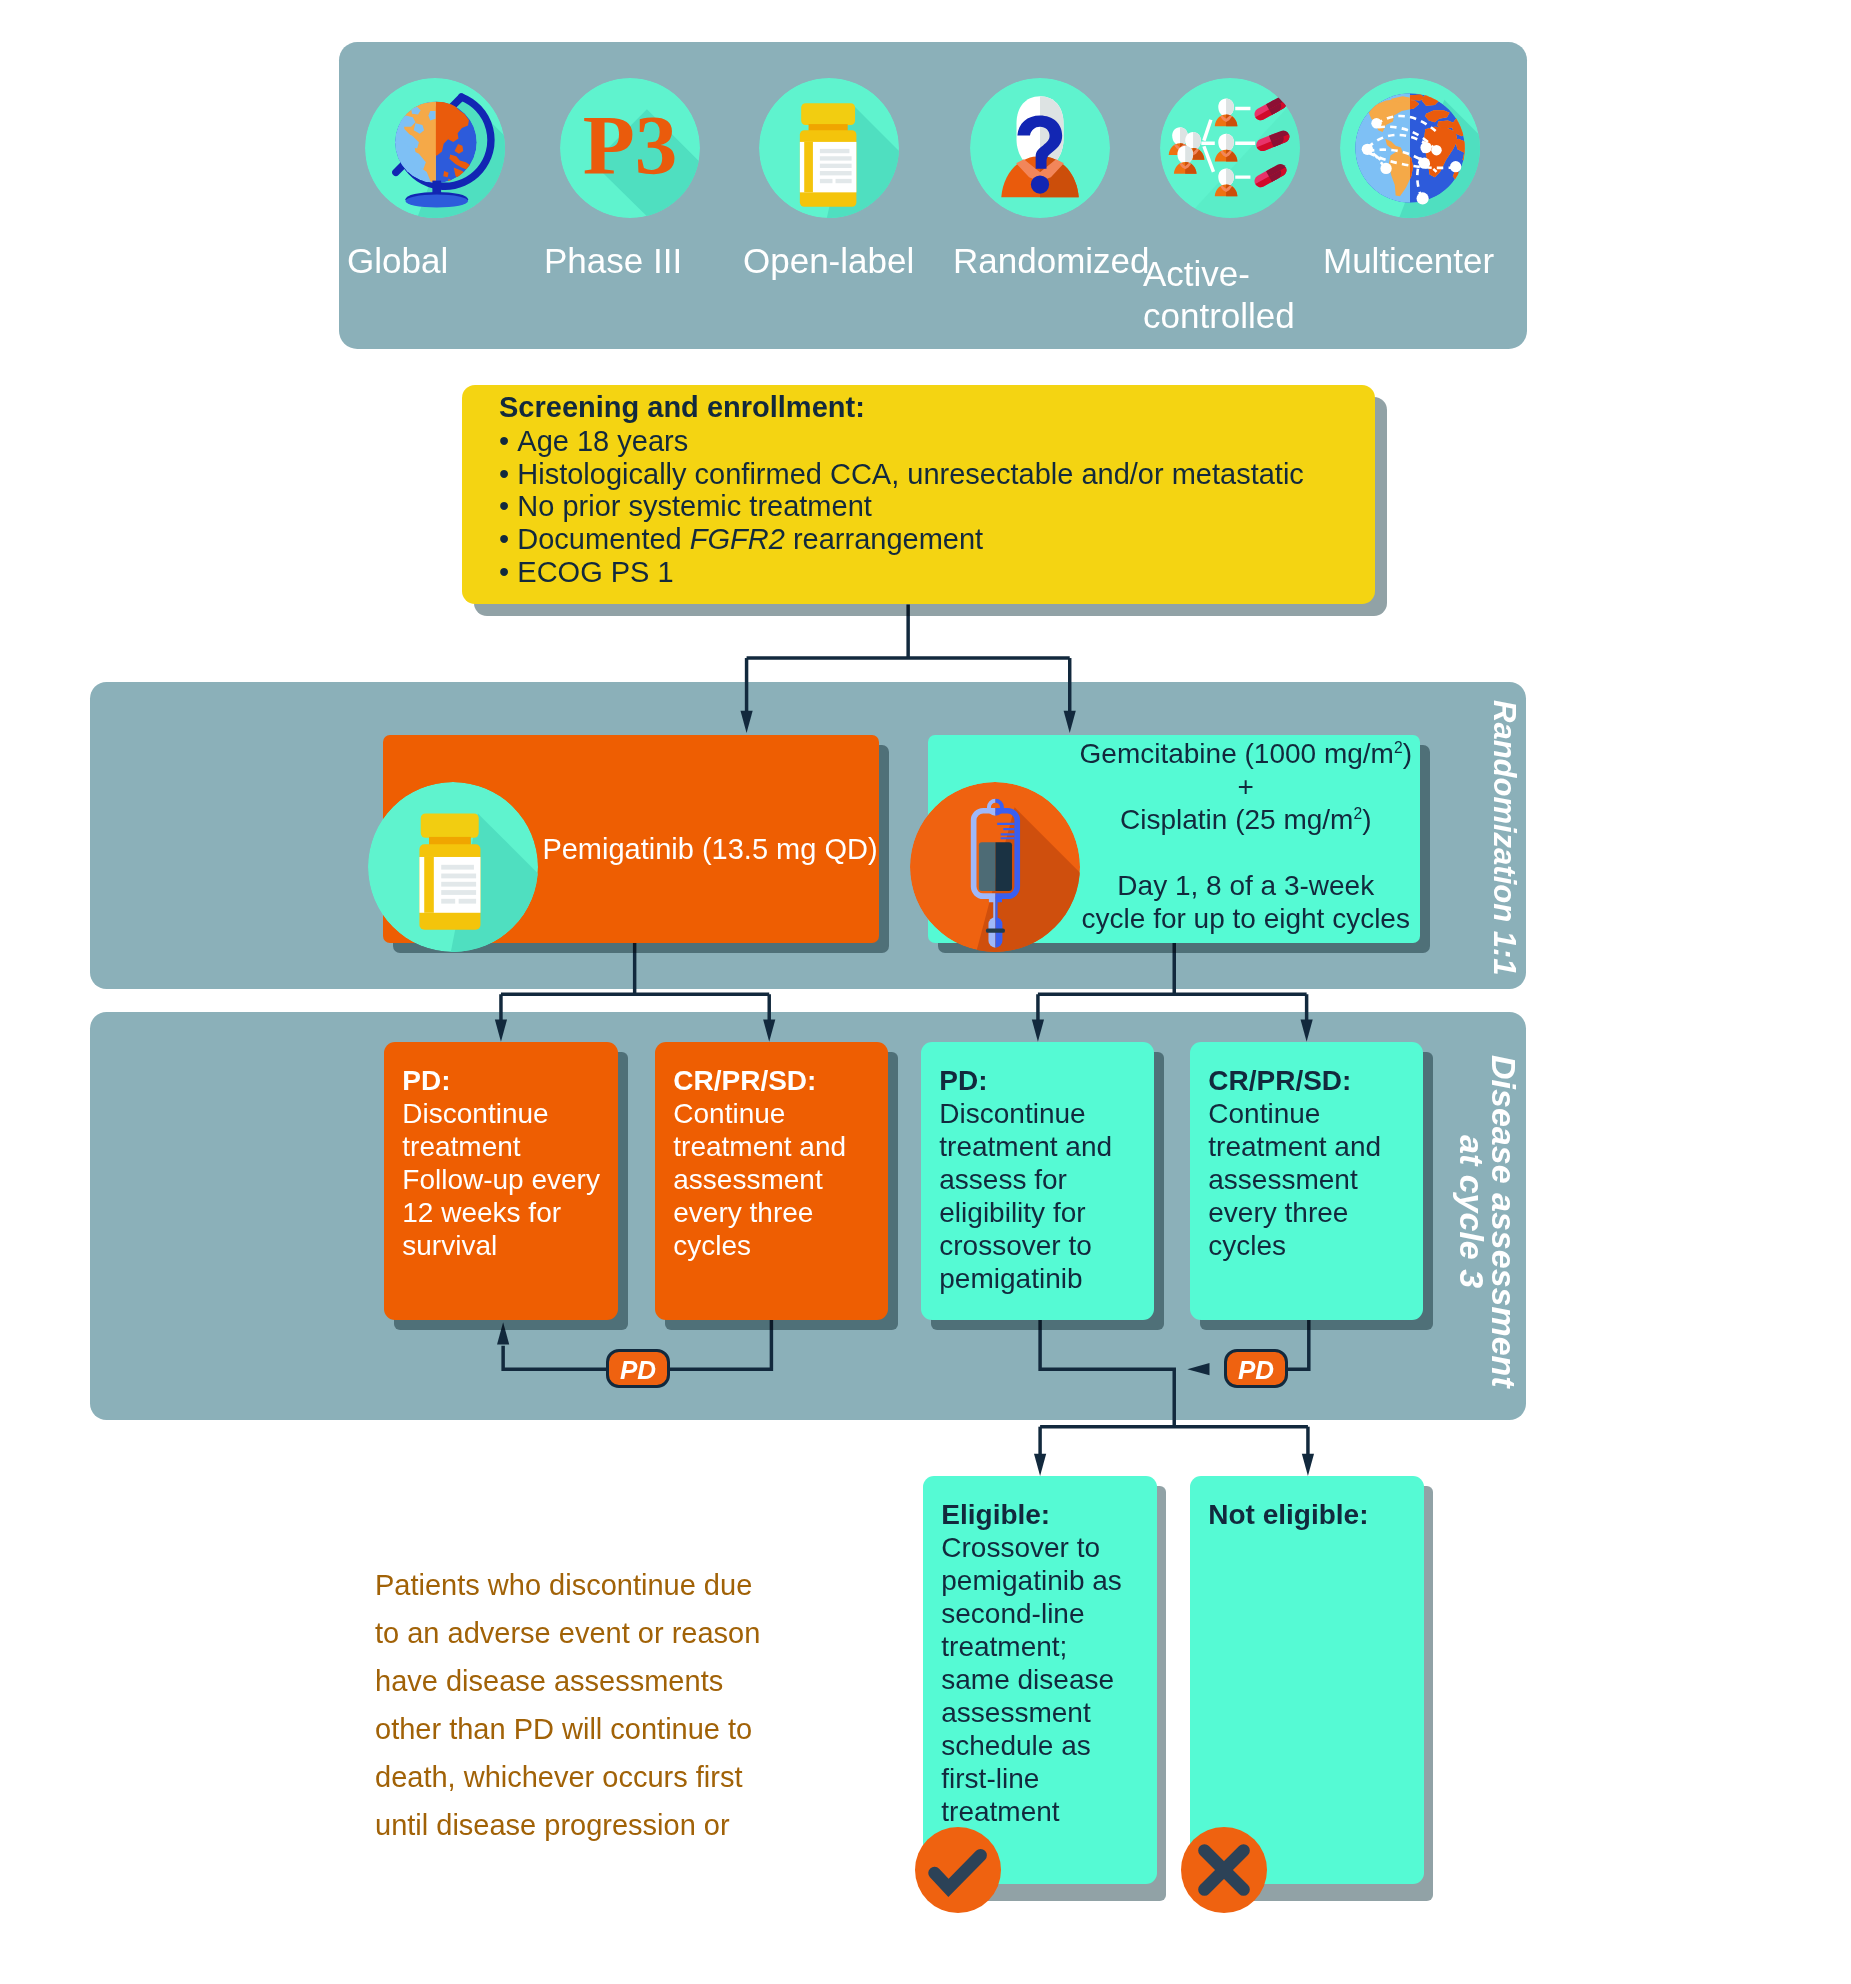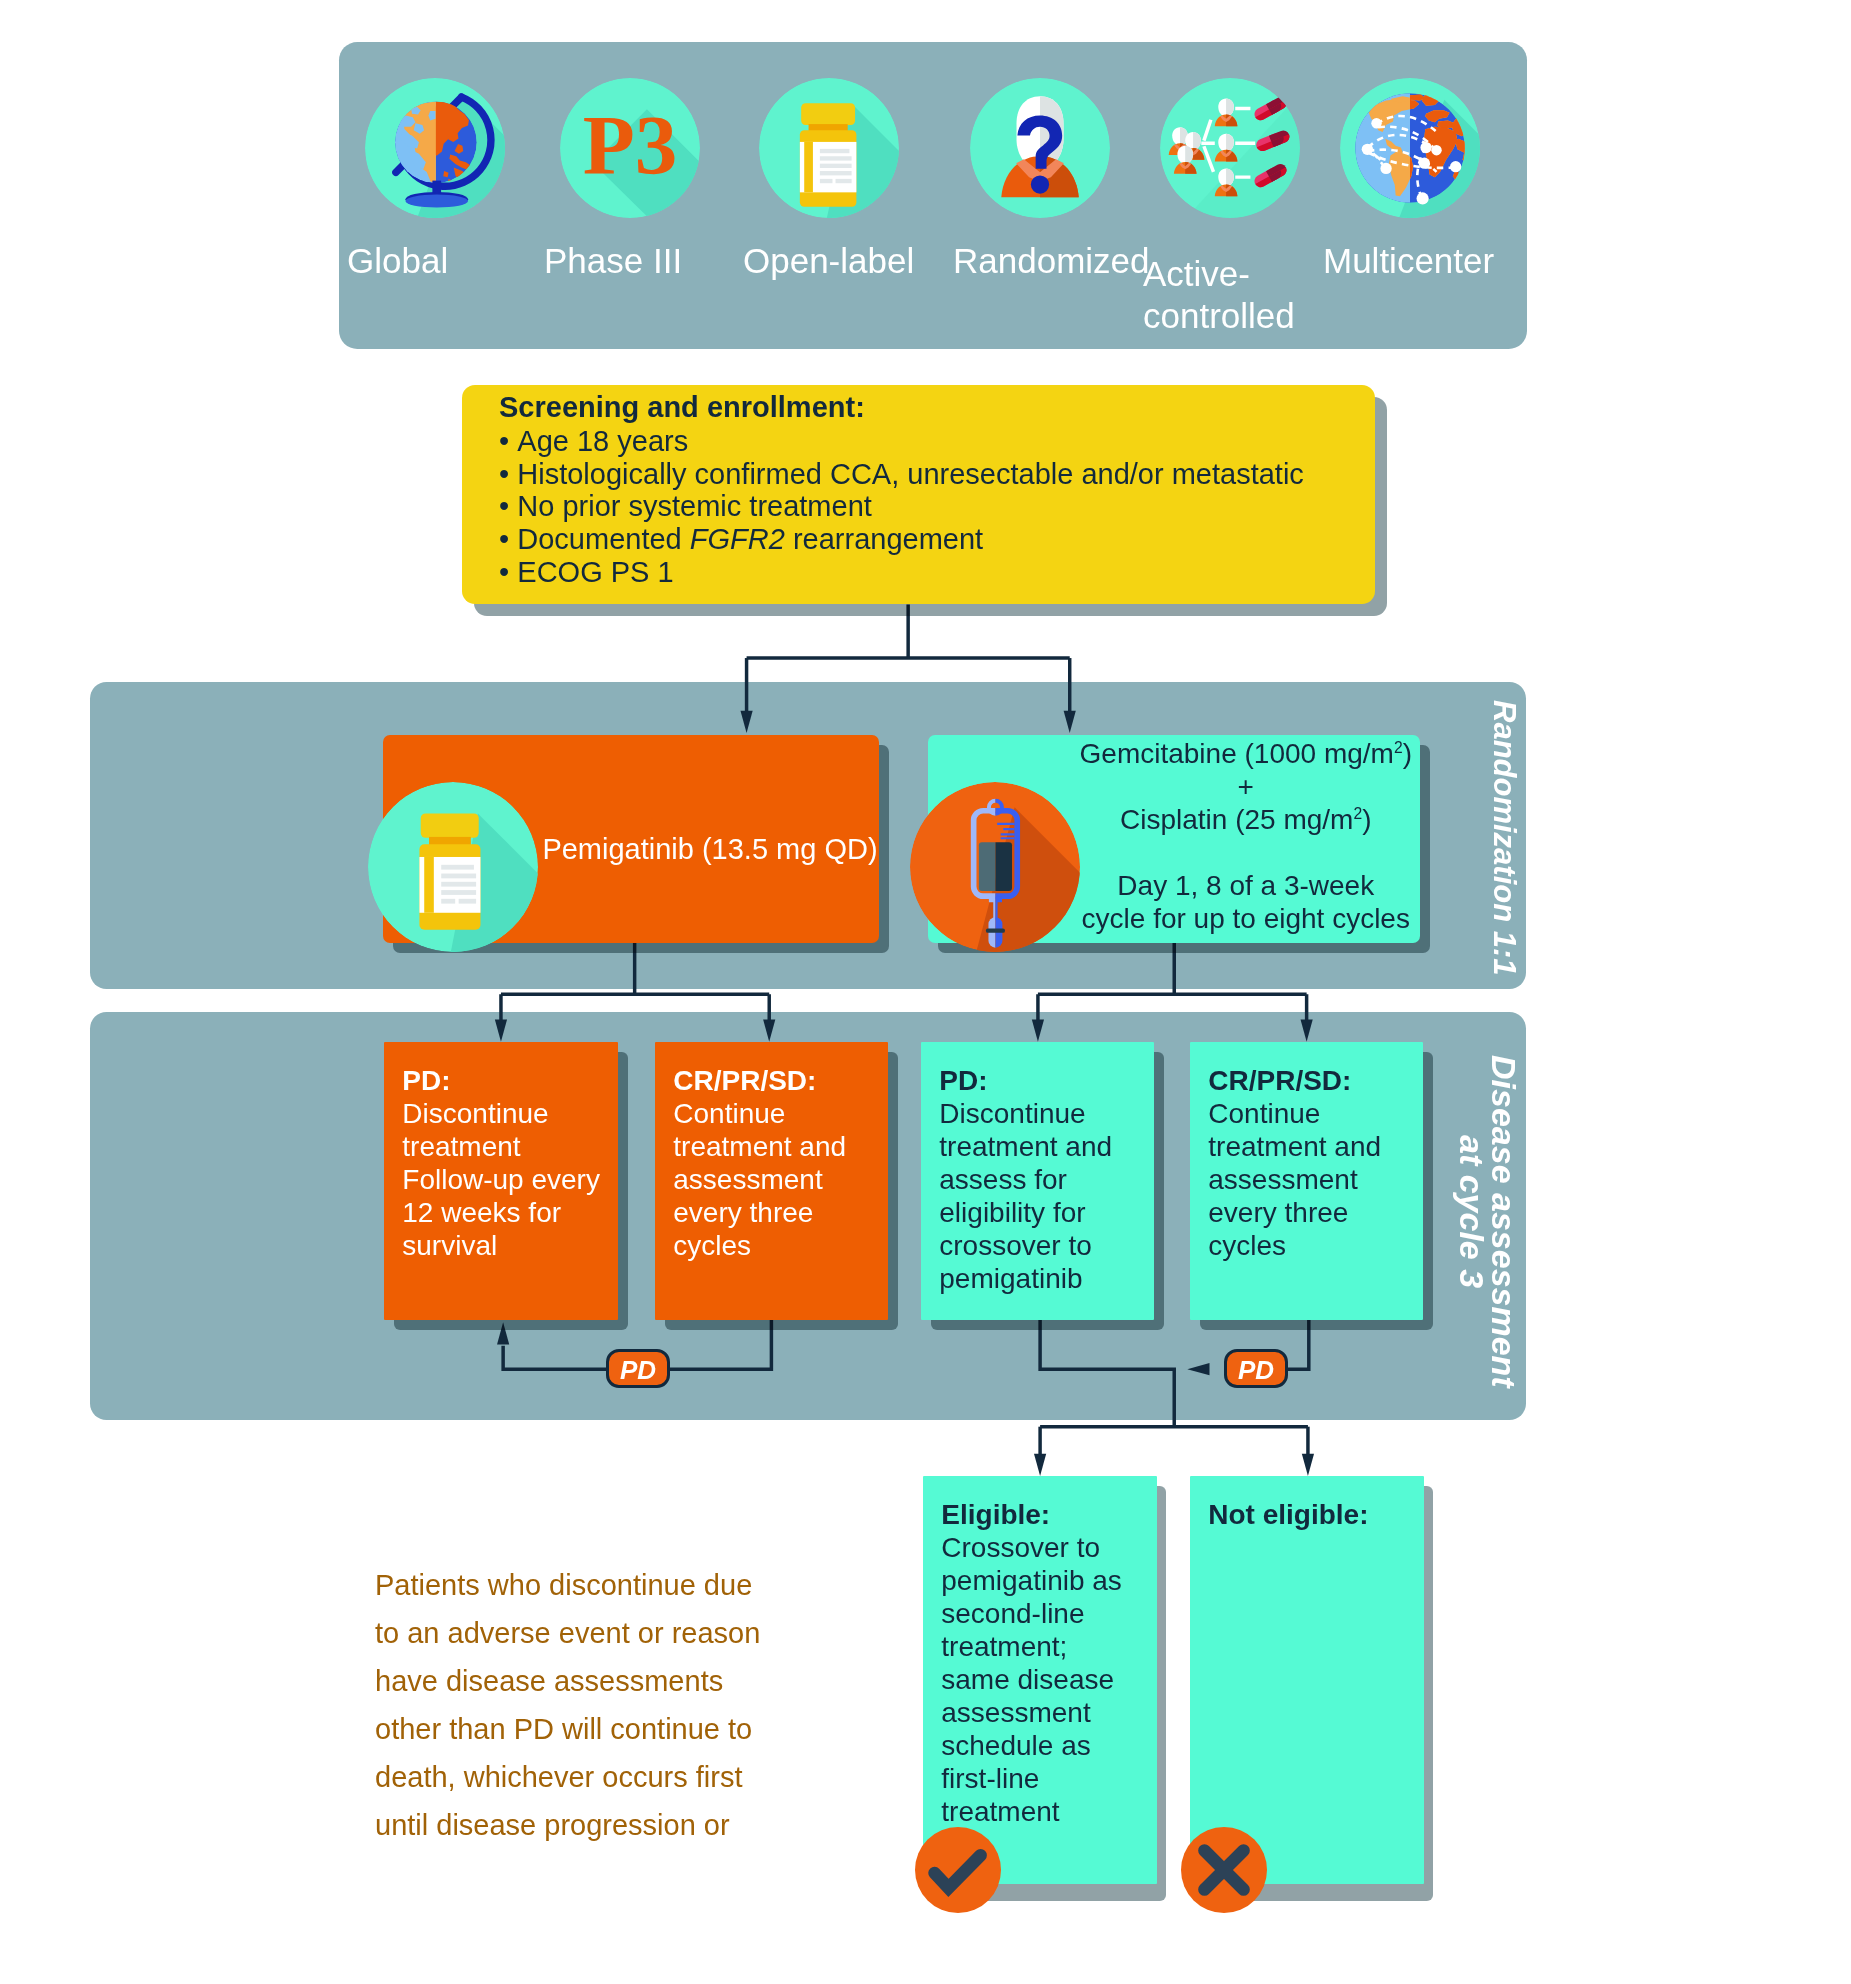--- a/index.html
+++ b/index.html
@@ -44,21 +44,21 @@
   #pemi-box{left:383px;top:735px;width:496px;height:208px;border-radius:7px;}
   #gemcis-box{left:928px;top:735px;width:492px;height:208px;border-radius:7px;}
   .box-ctext{position:absolute;left:158px;right:0px;top:98px;color:#fff;font-size:29px;text-align:center;white-space:nowrap;}
   .gc-text{position:absolute;left:147px;right:3.5px;top:1.7px;color:#12293d;font-size:28px;
            line-height:33px;text-align:center;white-space:nowrap;}
   .gc-text sup{font-size:.56em;vertical-align:super;line-height:0;}
   .gc-text>div{height:33px;}
   .gc-text .gcgap{height:33px;}
 
   
-  .dbox{border-radius:1px;}
+  .dbox{border-radius:11px;}
   .dbox-txt{position:absolute;left:18.3px;right:4.4px;top:22px;font-size:28px;line-height:33px;}
   .dbox-txt.light{color:#ffffff;}
   .dbox-txt.dark{color:#12293d;}
   .dbox-txt div{white-space:nowrap;}
   #footnote div{white-space:nowrap;}
 
   .pd-badge{position:absolute;width:64px;height:39px;background:#ef6210;
             border:3px solid #12293d;border-radius:13px;box-sizing:border-box;
             color:#ffffff;font-weight:700;font-style:italic;font-size:26px;
             line-height:37px;text-align:center;}

